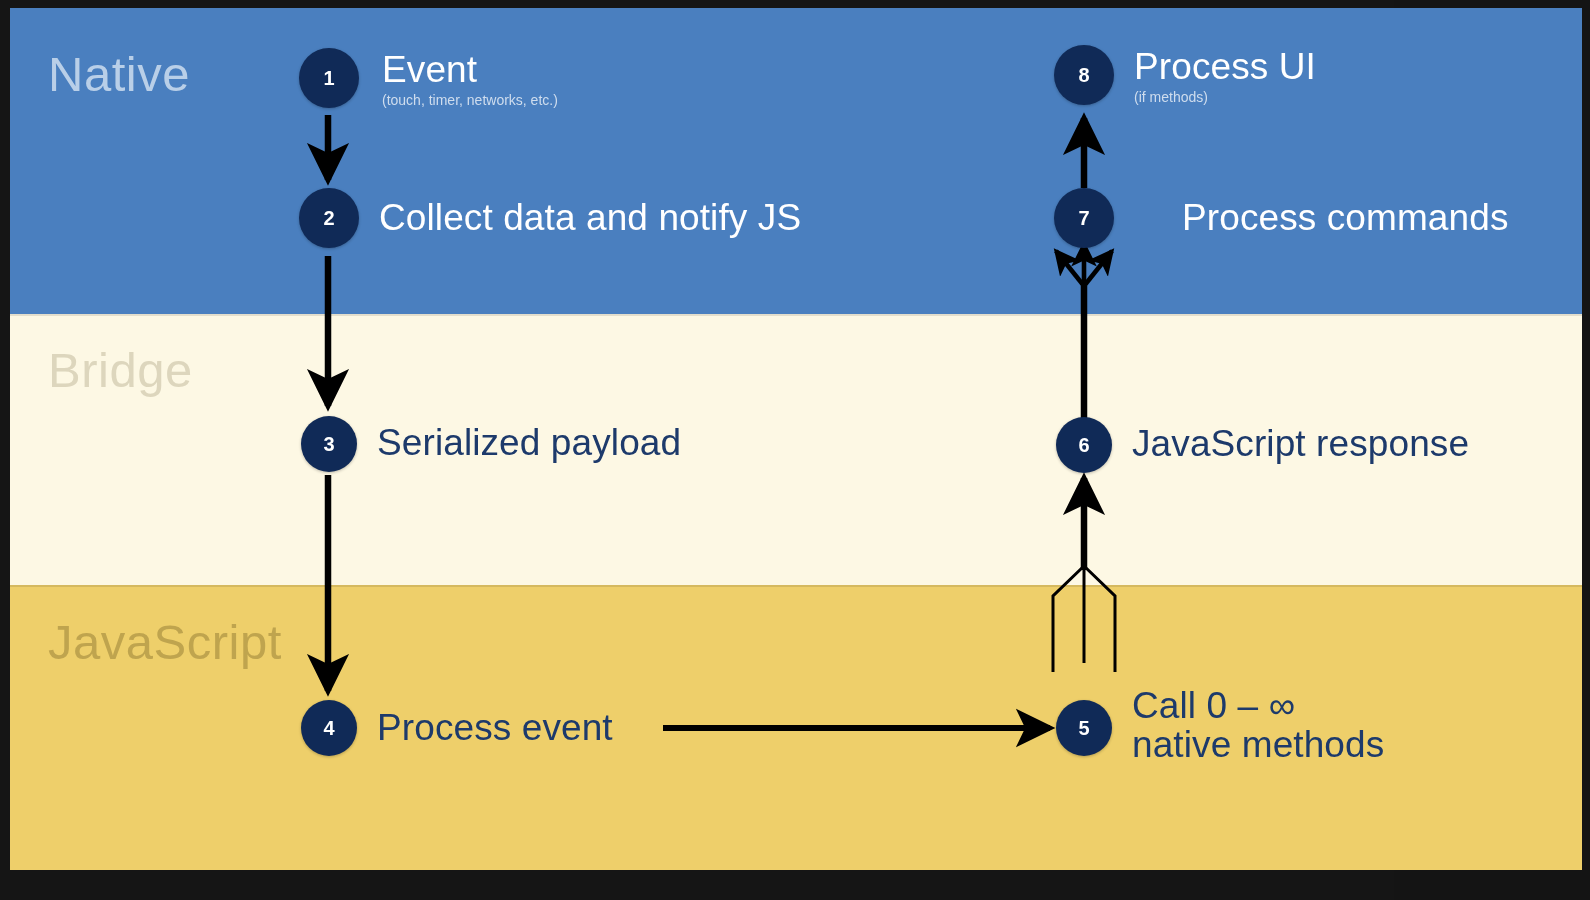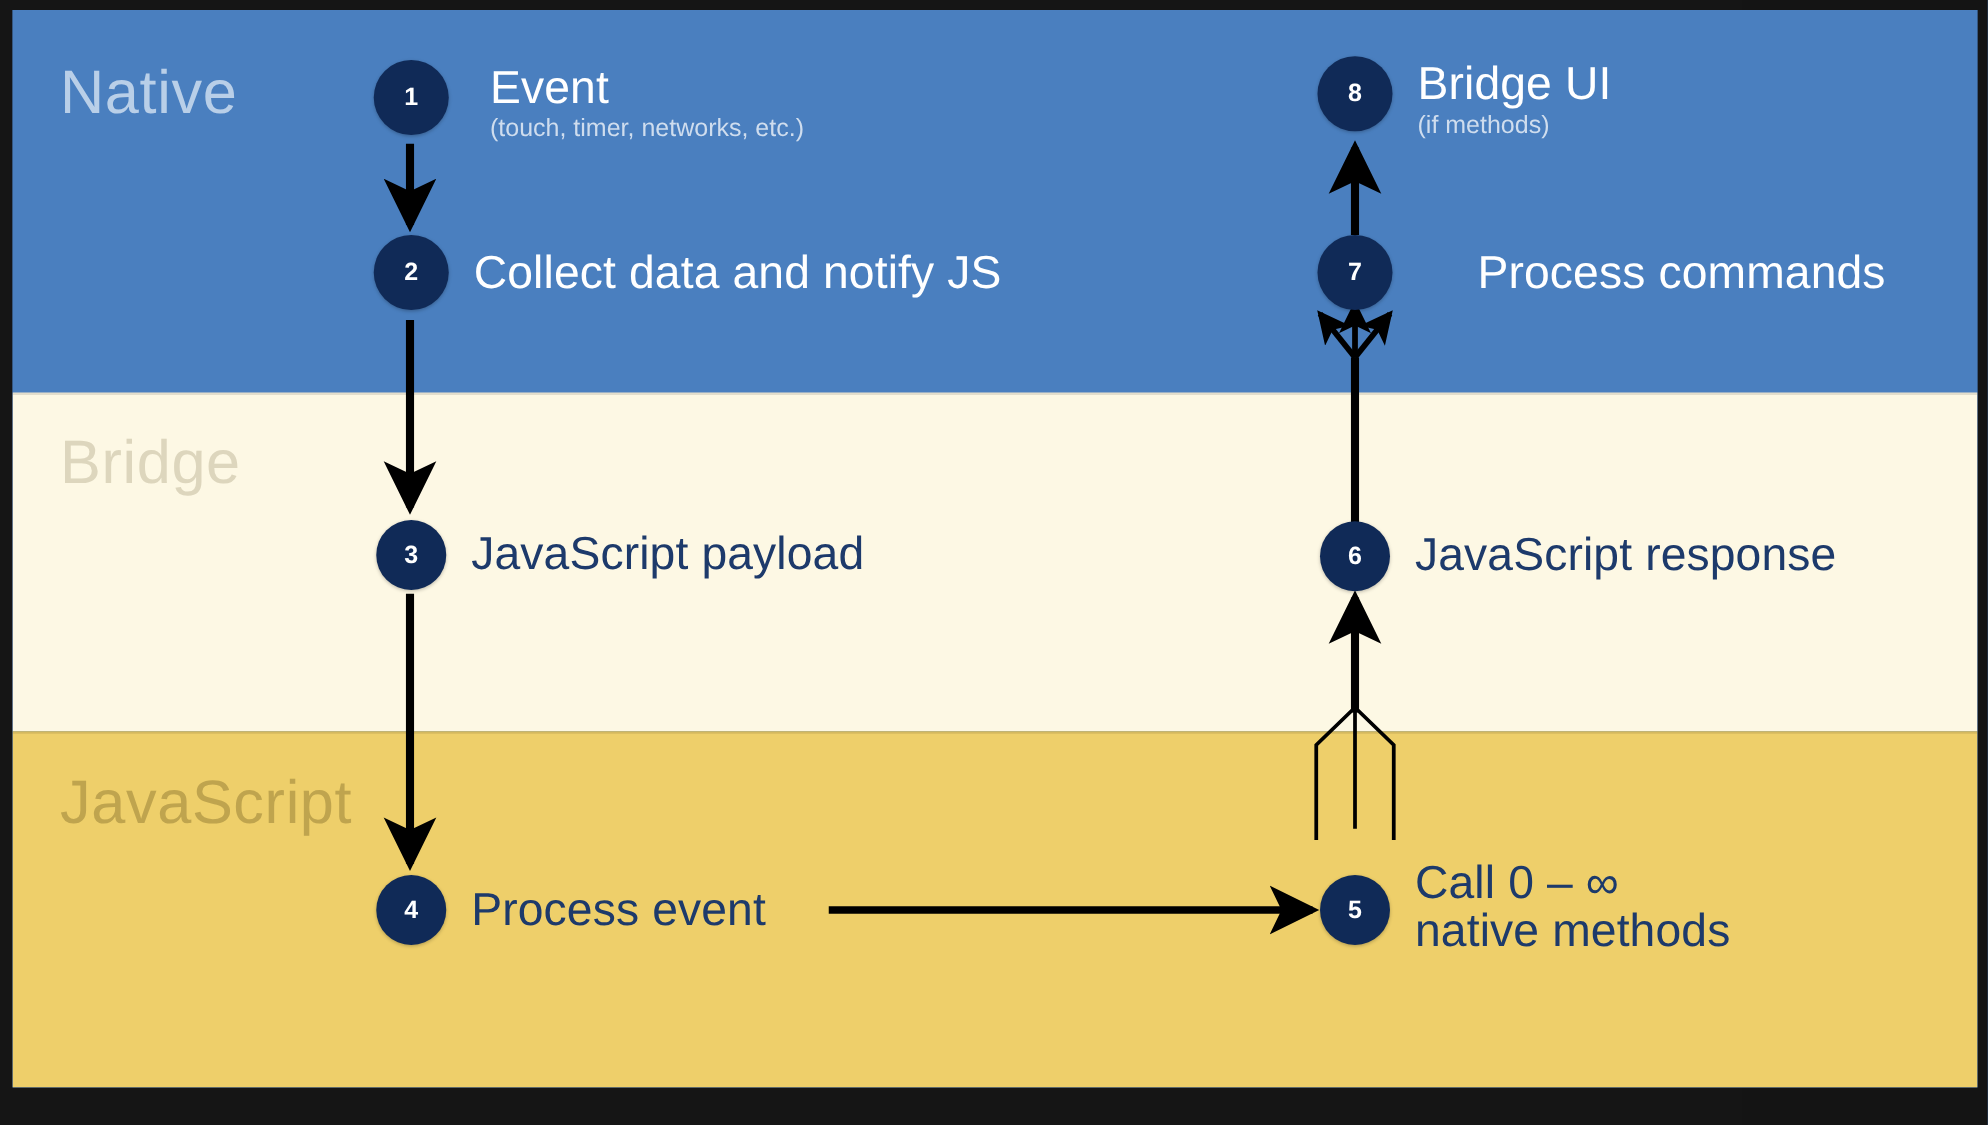--- a/index.html
+++ b/index.html
@@ -32,21 +32,21 @@
   .node{position:absolute;border-radius:50%;background:#102a57;
         display:flex;align-items:center;justify-content:center;
         color:#ffffff;font-weight:700;line-height:1;
         box-shadow:0 1px 3px rgba(0,0,0,0.25);}
   .node.small{font-size:20px;}
 
   
   .label{position:absolute;white-space:nowrap;line-height:1.06;}
   .label .main{display:block;font-size:37px;font-weight:400;letter-spacing:0.1px;}
   .label .main2{display:block;font-size:37px;font-weight:400;letter-spacing:0.1px;}
-  .label .sub{display:block;font-size:20px;font-weight:400;margin-top:4px;}
+  .label .sub{display:block;font-size:14px;font-weight:400;margin-top:4px;}
 
   .on-blue .main, .on-blue .main2{color:#ffffff;}
   .on-blue .sub{color:#cfddee;}
   .on-cream .main, .on-cream .main2{color:#1d3a6b;}
   .on-gold  .main, .on-gold  .main2{color:#1d3a6b;}
 
   
   .arrows{position:absolute;left:0;top:0;width:1572px;height:862px;
           pointer-events:none;}
 </style>
@@ -97,37 +97,37 @@
         <line x1="1074" y1="278" x2="1074" y2="236" marker-end="url(#ahs)"></line>
         <line x1="1074" y1="278" x2="1102" y2="243" marker-end="url(#ahs)"></line>
       </g>
 
       <line x1="1074" y1="180" x2="1074" y2="110" stroke="#000" stroke-width="6.5" marker-end="url(#ah)"></line>
     </svg>
 
     <div class="node small" style="left:289px;top:40px;width:60px;height:60px;">
       <span>1</span>
     </div>
-    <div class="label on-blue" style="left:382px;top:42px;">
+    <div class="label on-blue" style="left:372px;top:42px;">
       <span class="main">Event</span>
       <span class="sub">(touch, timer, networks, etc.)</span>
     </div>
 
     <div class="node small" style="left:289px;top:180px;width:60px;height:60px;">
       <span>2</span>
     </div>
     <div class="label on-blue" style="left:369px;top:190px;">
       <span class="main">Collect data and notify JS</span>
     </div>
 
     <div class="node small" style="left:291px;top:408px;width:56px;height:56px;">
       <span>3</span>
     </div>
     <div class="label on-cream" style="left:367px;top:415px;">
-      <span class="main">JavaScript payload</span>
+      <span class="main">Serialized payload</span>
     </div>
 
     <div class="node small" style="left:291px;top:692px;width:56px;height:56px;">
       <span>4</span>
     </div>
     <div class="label on-gold" style="left:367px;top:700px;">
       <span class="main">Process event</span>
     </div>
 
     <div class="node small" style="left:1046px;top:692px;width:56px;height:56px;">
@@ -149,18 +149,18 @@
       <span>7</span>
     </div>
     <div class="label on-blue" style="left:1124px;top:190px;margin-left:48px;">
       <span class="main">Process commands</span>
     </div>
 
     <div class="node small" style="left:1044px;top:37px;width:60px;height:60px;">
       <span>8</span>
     </div>
     <div class="label on-blue" style="left:1124px;top:39px;">
-      <span class="main">Bridge UI</span>
+      <span class="main">Process UI</span>
       <span class="sub">(if methods)</span>
     </div>
 
   </div>
 </div>
 
 </body></html>

